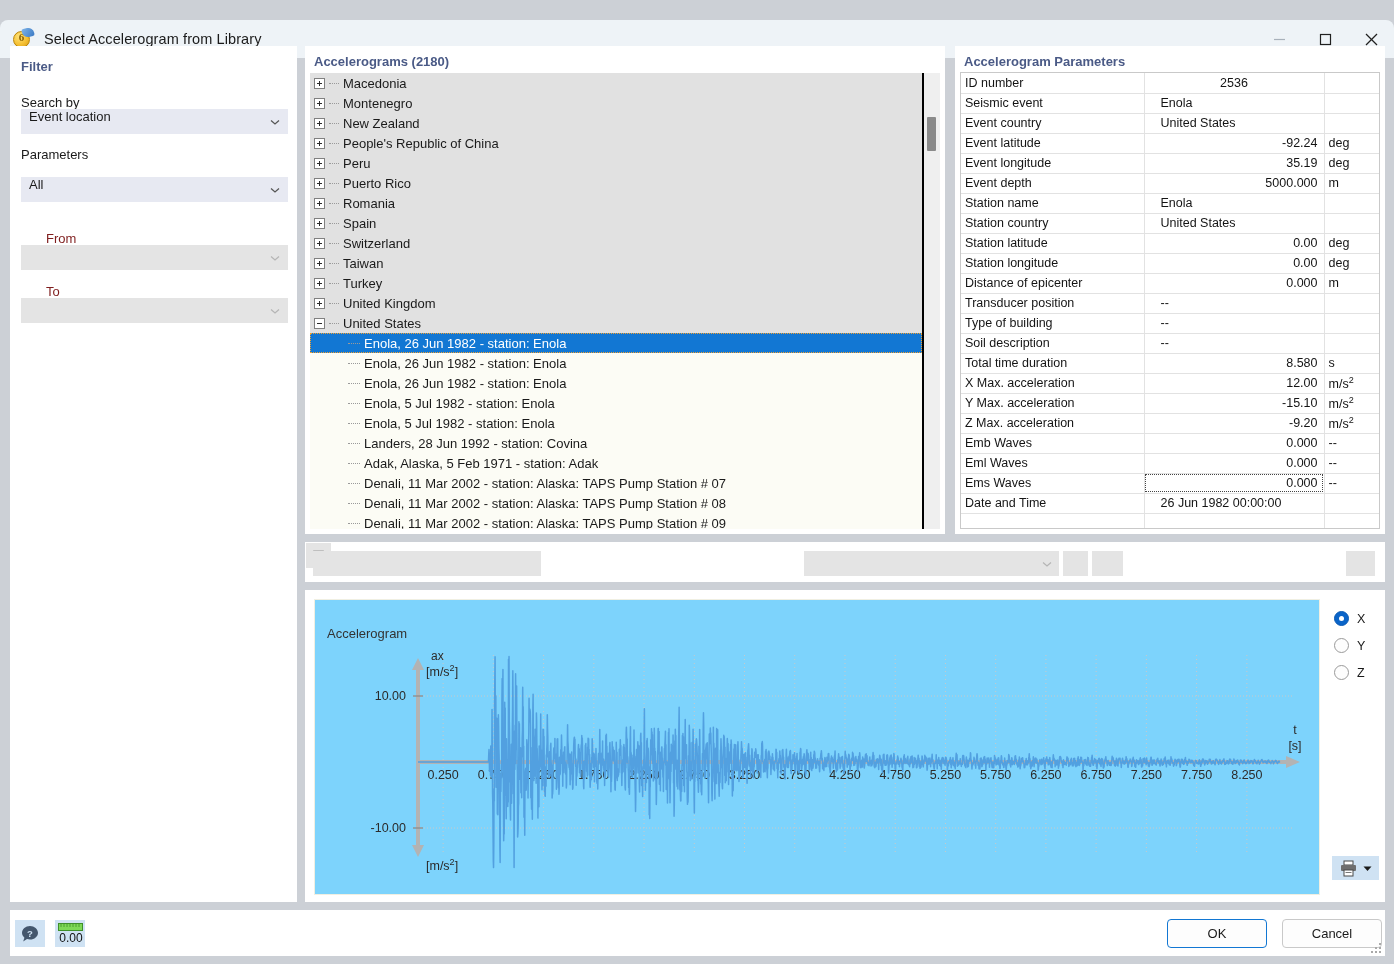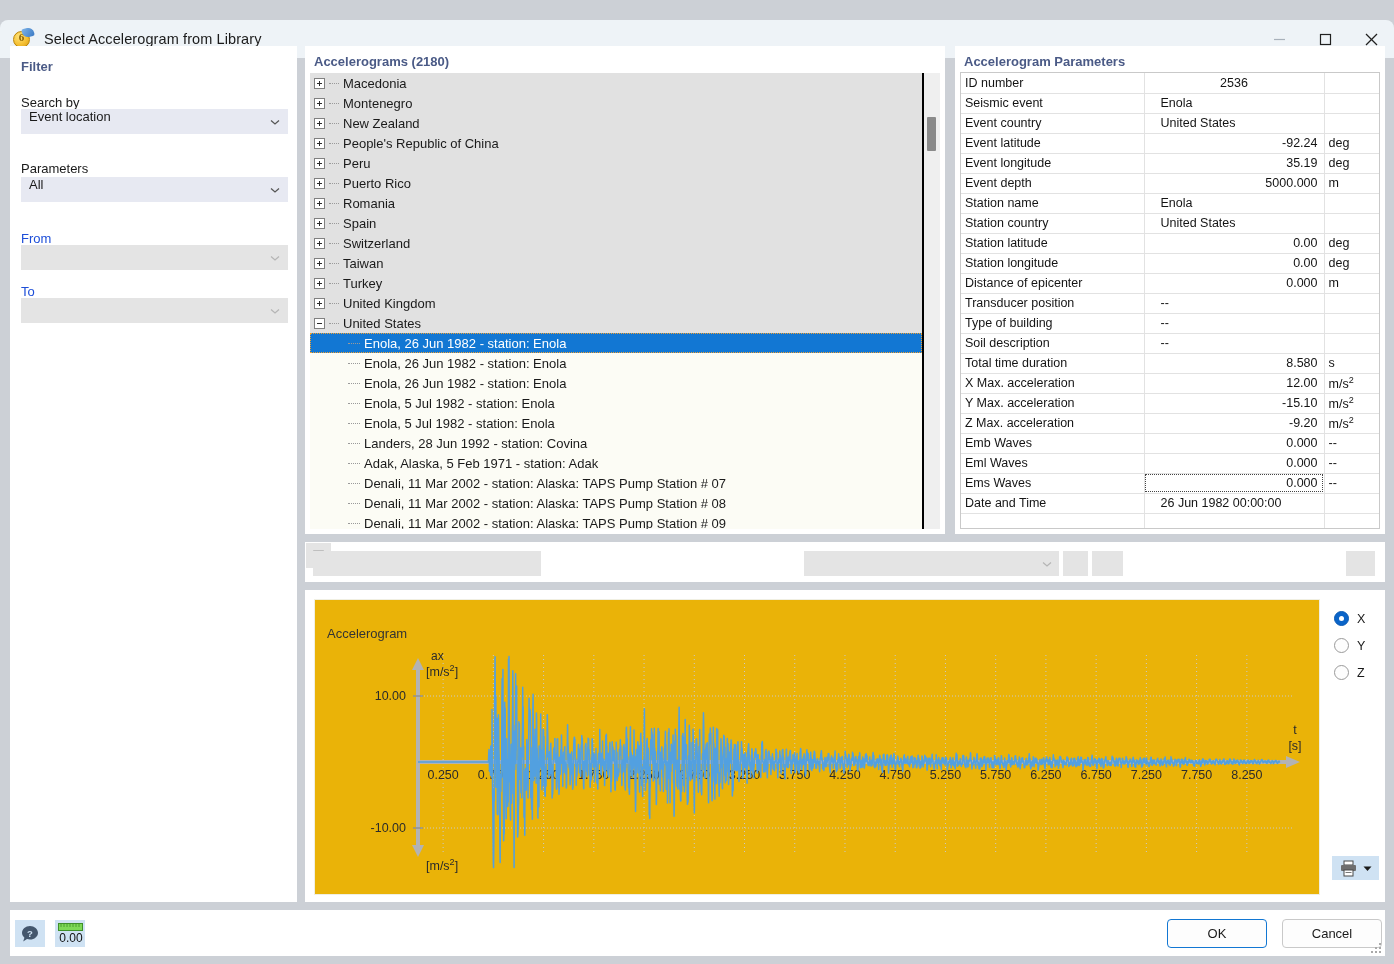--- a/index.html
+++ b/index.html
@@ -66,21 +66,21 @@
   }
   .panel-title {
     font-size: 13px; font-weight: bold; color: #4a5a86;
     padding: 0; margin: 0;
   }
 
   
   #filter-panel { left: 10px; top: 46px; width: 287px; height: 856px; }
   #filter-title { position: absolute; left: 10px; top: 12px; }
   .fl-label { position: absolute; font-size: 13px; color: #1a1a1a; }
-  .fl-label.dim { color: #1d4ed8; }
+  .fl-label.dim { color: #7f1d1d; margin-left: 25px; }
   .combo {
     position: absolute; height: 25px; background: #e7e9f2;
     border: none; display: flex; 
     padding-left: 8px; font-size: 13px; color: #1a1a1a;
   }
   .combo.disabled { background: #e4e4e4; color: #9a9a9a; }
   .combo .chev {
     position: absolute; right: 8px; top: 50%; transform: translateY(-50%);
     width: 10px; height: 10px;
   }
@@ -161,21 +161,21 @@
   #tb-combo { left: 498px; top: 8px; width: 255px; height: 25px; }
   #tb-combo .chev { position: absolute; right: 7px; top: 50%; transform: translateY(-50%); }
   #tb-b1 { left: 757px; top: 8px; width: 25px; height: 25px; }
   #tb-b2 { left: 786px; top: 8px; width: 31px; height: 25px; }
   #tb-b3 { left: 1040px; top: 8px; width: 29px; height: 25px; }
 
   
   #chart-panel { left: 305px; top: 590px; width: 1080px; height: 312px; background: #fff; }
   #chart-inner {
     position: absolute; left: 8px; top: 8px; width: 1006px; height: 296px;
-    background: #eab308; border: 1px solid #f0efe2;
+    background: #7dd3fc; border: 1px solid #f0efe2;
   }
   #chart-title {
     position: absolute; left: 12px; top: 26px; font-size: 13px; color: #333;
   }
   #chart-svg { position: absolute; left: 0; top: 0; }
 
   
   #axis-radios { position: absolute; left: 1028px; top: 14px; width: 56px; }
   .radio-row { display: flex; align-items: center; height: 27px; }
   .rdo {
@@ -248,21 +248,21 @@
     <div class="fl-label" style="left:10px; top:48px;">Search by</div>
     <div class="combo" style="left:10px; top:62px; width:267px;">
       <span>Event location</span>
       <span class="chev">
         <svg class="chev-glyph" width="10" height="10" viewBox="0 0 10 10">
             <polyline points="1,3.5 5,7 9,3.5" fill="none" stroke="#555" stroke-width="1.2"></polyline>
           </svg>
       </span>
     </div>
 
-    <div class="fl-label" style="left:10px; top:100px;margin-top:14px;">Parameters</div>
+    <div class="fl-label" style="left:10px; top:100px;">Parameters</div>
     <div class="combo" style="left:10px; top:130px; width:267px;">
       <span>All</span>
       <span class="chev">
         <svg class="chev-glyph" width="10" height="10" viewBox="0 0 10 10">
             <polyline points="1,3.5 5,7 9,3.5" fill="none" stroke="#555" stroke-width="1.2"></polyline>
           </svg>
       </span>
     </div>
 
     <div class="fl-label dim" style="left:10px; top:184px;">From</div>

